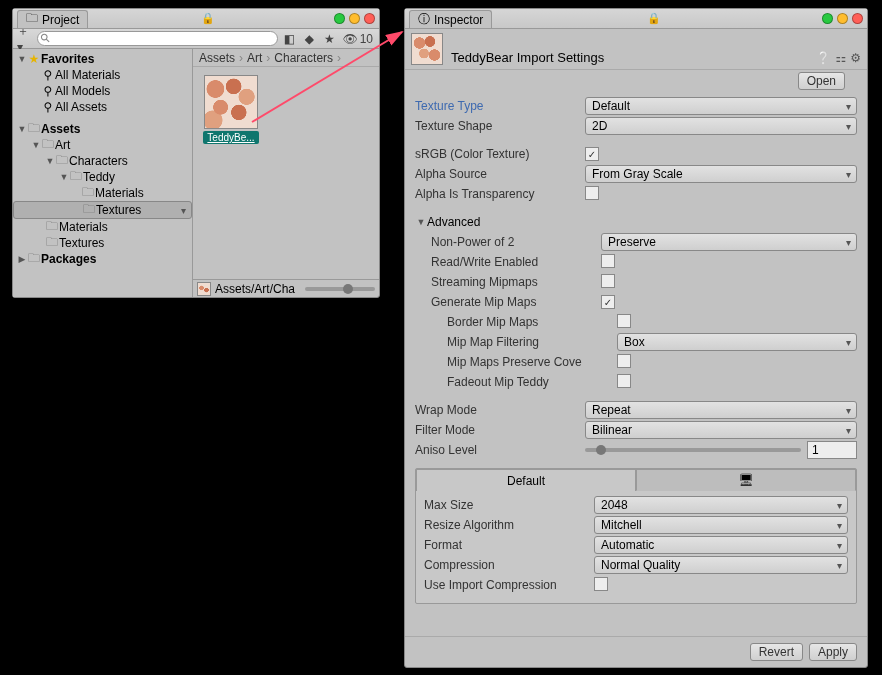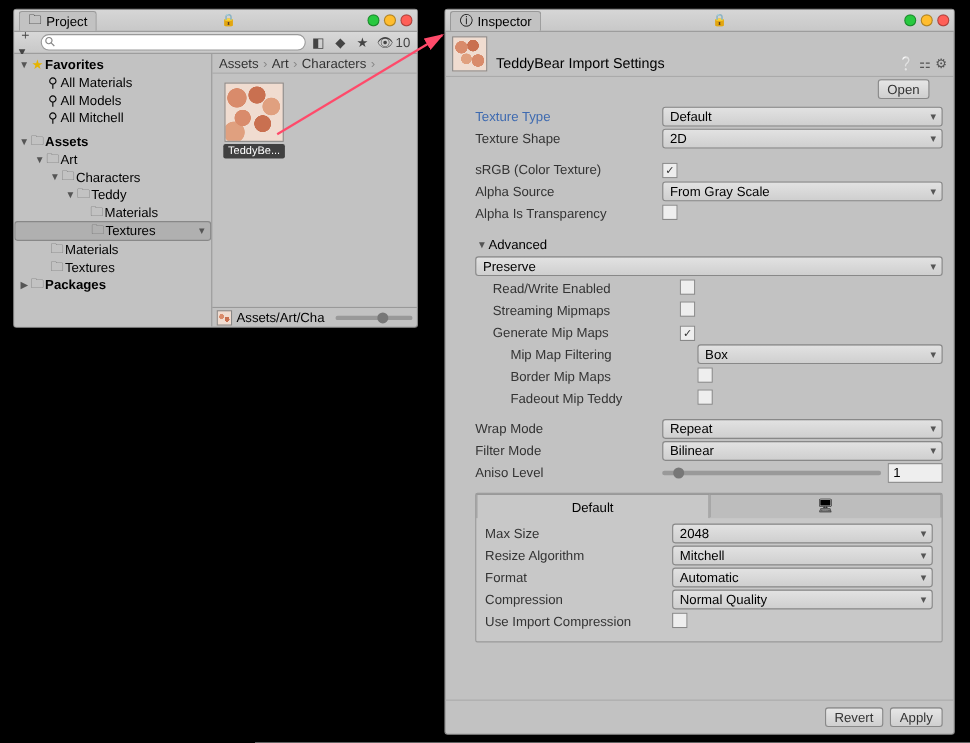--- a/index.html
+++ b/index.html
@@ -32,40 +32,40 @@
   .thumbs { flex:1; padding:8px; }
   .thumb { width:60px; display:flex; flex-direction:column; align-items:center; }
   .teximg { width:54px; height:54px; border:1px solid #888; background:
      radial-gradient(circle at 20% 25%, #d98b6b 15%, transparent 16%),
      radial-gradient(circle at 55% 20%, #c97050 15%, transparent 16%),
      radial-gradient(circle at 80% 40%, #e0a07f 15%, transparent 16%),
      radial-gradient(circle at 30% 60%, #d98b6b 15%, transparent 16%),
      radial-gradient(circle at 65% 70%, #c97050 15%, transparent 16%),
      radial-gradient(circle at 15% 85%, #e0a07f 15%, transparent 16%),
      #f0dcd0; }
-  .thumblabel { background:#404040; color:#fff; font-size:10px; padding:1px 4px; border-radius:2px; margin-top:2px; max-width:56px; overflow:hidden; text-overflow:ellipsis; white-space:nowrap;}
+  .thumblabel { background:#0f766e; color:#fff; font-size:10px; padding:1px 4px; border-radius:2px; margin-top:2px; max-width:56px; overflow:hidden; text-overflow:ellipsis; white-space:nowrap;text-decoration:underline;}
   .statusbar { height:18px; border-top:1px solid #999; display:flex; align-items:center; padding:0 4px; gap:4px;}
   .minitex { width:14px; height:14px; border:1px solid #888; background:
      radial-gradient(circle at 30% 40%, #d98b6b 20%, transparent 21%),
      radial-gradient(circle at 70% 60%, #c97050 20%, transparent 21%),
      #f0dcd0;}
   .slider { width:70px; height:4px; background:#999; border-radius:2px; position:relative; margin-left:auto;}
   .slider .knob { position:absolute; width:10px; height:10px; border-radius:50%; background:#777; top:-3px; left:38px;}
   
   #inspector { left: 404px; top: 8px; width: 464px; height: 660px; display:flex; flex-direction:column;}
   .insp-head { display:flex; align-items:flex-end; padding:4px 6px; gap:8px; border-bottom:1px solid #aaa;}
   .tex-big { width:32px; height:32px; border:1px solid #888; background:
      radial-gradient(circle at 25% 30%, #d98b6b 18%, transparent 19%),
      radial-gradient(circle at 60% 25%, #c97050 18%, transparent 19%),
      radial-gradient(circle at 40% 65%, #e0a07f 18%, transparent 19%),
      radial-gradient(circle at 75% 70%, #d98b6b 18%, transparent 19%),
      #f0dcd0;}
   .head-icons { margin-left:auto; display:flex; gap:4px; color:#555; align-items:center;}
   .btn { height:18px; padding:0 8px; border:1px solid #888; border-radius:3px; background:linear-gradient(#e6e6e6,#cfcfcf); display:inline-flex; align-items:center; color:#333;}
-  .form { padding:6px 10px; overflow:auto; flex:1;margin-left:17px;}
+  .form { padding:6px 10px; overflow:auto; flex:1;}
   .frow { display:flex; align-items:center; height:20px; }
   .flabel { width:170px; color:#333; }
   .flabel.link { color:#3e6ab0; }
   .flabel.ind1 { padding-left:16px; width:186px;}
   .flabel.ind2 { padding-left:32px; width:202px;}
   .sel { flex:1; height:18px; border:1px solid #888; border-radius:3px; background:linear-gradient(#e2e2e2,#cfcfcf); display:flex; align-items:center; padding:0 18px 0 6px; position:relative;}
   .sel::after { content:"▾"; position:absolute; right:5px; color:#555; font-size:10px;}
   .chk { width:14px; height:14px; border:1px solid #888; background:#eee; display:inline-flex; align-items:center; justify-content:center; font-size:10px; color:#333;}
   .frow .field { flex:1; }
   .section { display:flex; align-items:center; height:20px; cursor:default; }
@@ -125,21 +125,21 @@
       <div class="row" style="padding-left:28px">
           <span class="ic">⚲</span>
           <span>All Materials</span>
         </div>
       <div class="row" style="padding-left:28px">
           <span class="ic">⚲</span>
           <span>All Models</span>
         </div>
       <div class="row" style="padding-left:28px">
           <span class="ic">⚲</span>
-          <span>All Mitchell</span>
+          <span>All Assets</span>
         </div>
       <div style="height:6px"></div>
       <div class="row">
           <span class="ar">▼</span>
           <span class="ic folder">🗀</span>
           <b>Assets</b>
         </div>
       <div class="row" style="padding-left:18px">
           <span class="ar">▼</span>
           <span class="ic folder">🗀</span>
@@ -258,44 +258,49 @@
     <div class="frow">
         <div class="flabel">Alpha Is Transparency</div>
         <div class="field"><span class="chk"></span></div>
       </div>
     <div style="height:8px"></div>
     <div class="section">
         <span class="ar">▼</span>
         <span>Advanced</span>
       </div>
     <div class="frow">
+        <div class="flabel ind1">Non-Power of 2</div>
         <div class="sel">
           <span>Preserve</span>
         </div>
       </div>
     <div class="frow">
         <div class="flabel ind1">Read/Write Enabled</div>
         <div class="field"><span class="chk"></span></div>
       </div>
     <div class="frow">
         <div class="flabel ind1">Streaming Mipmaps</div>
         <div class="field"><span class="chk"></span></div>
       </div>
     <div class="frow">
         <div class="flabel ind1">Generate Mip Maps</div>
         <div class="field"><span class="chk">✓</span></div>
       </div>
     <div class="frow">
+        <div class="flabel ind2">Border Mip Maps</div>
+        <div class="field"><span class="chk"></span></div>
+      </div>
+    <div class="frow">
         <div class="flabel ind2">Mip Map Filtering</div>
         <div class="sel">
           <span>Box</span>
         </div>
       </div>
     <div class="frow">
-        <div class="flabel ind2">Border Mip Maps</div>
+        <div class="flabel ind2" style="white-space:nowrap; overflow:hidden;">Mip Maps Preserve Cove</div>
         <div class="field"><span class="chk"></span></div>
       </div>
     <div class="frow">
         <div class="flabel ind2">Fadeout Mip Teddy</div>
         <div class="field"><span class="chk"></span></div>
       </div>
     <div style="height:8px"></div>
     <div class="frow">
         <div class="flabel">Wrap Mode</div>
         <div class="sel">

